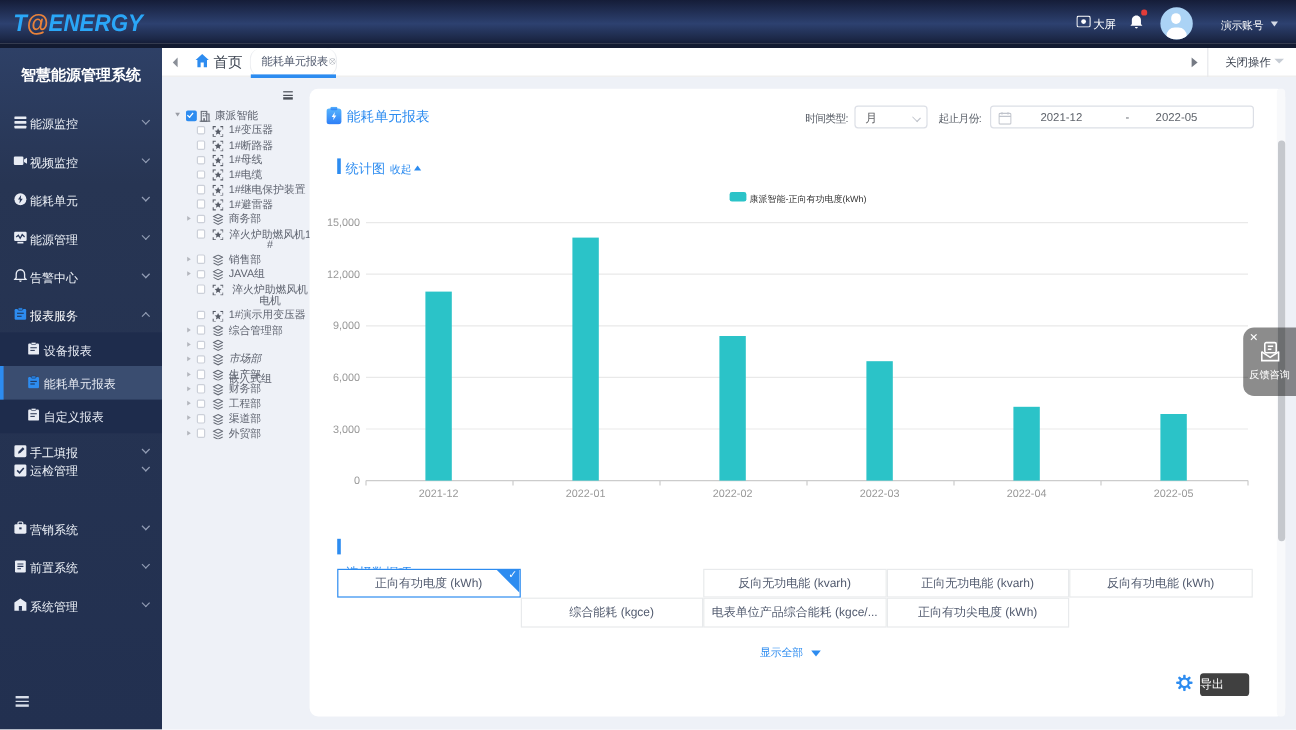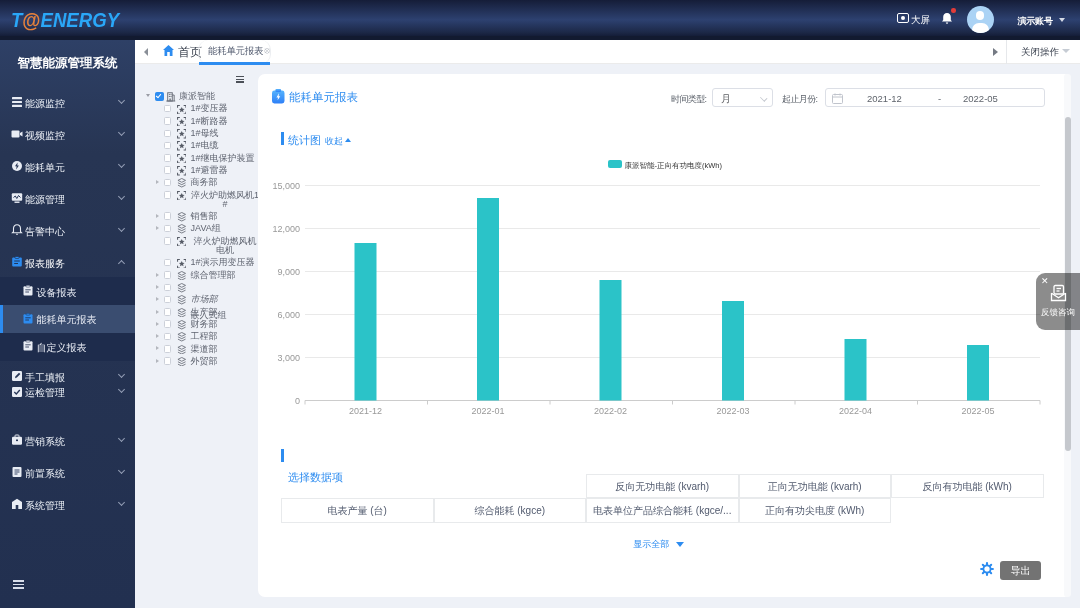--- a/index.html
+++ b/index.html
@@ -32,21 +32,21 @@
 .sub-item .mi-icon { position:absolute; left:23px; top:8px; width:10px; height:11px; }
 .sub-item .mi-text { position:absolute; left:36.5px; top:8.5px; }
 .sub-item.active { background:#3a4d70; }
 .sub-item.active:before { content:""; position:absolute; left:0; top:0; width:2.5px; height:100%; background:#2d8cf0; }
 .side-burger { position:absolute; left:13px; top:543px; width:11px; height:9px; }
 .side-burger div { height:1.6px; background:#d8deea; margin-bottom:2px; }
 
 
 .tabbar { position:absolute; left:135px; top:39.5px; width:945px; height:24px; background:#fff;
   border-bottom:1px solid #ebebeb; }
-.tab { position:absolute; left:63px; top:0; width:73px; height:24px; border-left:1px solid #eceef1;
+.tab { position:absolute; left:73px; top:0; width:73px; height:24px; border-left:1px solid #eceef1;
   border-right:1px solid #eceef1; font-size:9.5px; color:#515a6e; text-align:left; padding:5.5px 0 0 9px; white-space:nowrap; letter-spacing:-0.3px;border-radius:10px; }
 .tab .underline { position:absolute; left:0; bottom:-1px; width:100%; height:2.5px; background:#2d8cf0; }
 .tab-close { color:#b0b5bd; font-size:8.5px; position:relative; top:-1px; }
 
 
 .tree { position:absolute; left:135px; top:63px; width:123px; height:545px;text-align:center; }
 .tree-burger { position:absolute; left:101px; top:13px; width:8px; height:7px; }
 .tree-burger div { height:1.2px; background:#4a4f57; margin-bottom:1.5px; }
 .trow { position:absolute; font-size:9px; color:#5f6470; white-space:nowrap; line-height:9.5px; }
 .cb { position:absolute; width:7.5px; height:7.5px; background:#fff; border:1px solid #ccd0d9; border-radius:1.5px; }
@@ -71,22 +71,22 @@
 
 
 .dtable { position:absolute; left:23px; top:399.5px; width:762.5px; height:49.5px; }
 .dcell { position:absolute; width:152.5px; height:24.8px; border:0.5px solid #e8eaec; background:#fff;
   font-size:10px; color:#515a6e; text-align:center; line-height:24px; overflow:hidden; }
 .dcell.sel { border:1px solid #2d8cf0; z-index:2; }
 .corner { position:absolute; right:0; top:0; width:0; height:0; border-top:19px solid #2d8cf0; border-left:19px solid transparent; }
 .corner-check { position:absolute; right:1.5px; top:0px; color:#fff; font-size:9px; line-height:9px; }
 
 .showall { position:absolute; left:-6px; top:464px; width:813px; text-align:center; font-size:9px; color:#2d8cf0; }
-.export-btn { position:absolute; left:742px; top:486.5px; width:41px; height:19px; background:#737373;
-  border-radius:3px; color:#fff; font-size:10px; text-align:center; line-height:19px; }
+.export-btn { position:absolute; left:742px; top:486.5px; width:41px; height:19px; background:#404040;
+  border-radius:3px; color:#fff; font-size:10px; line-height:19px; }
 
 
 .sb-track { position:absolute; left:1064px; top:74px; width:7px; height:523px; background:#f8f9fb; border-radius:3px; }
 .sb-thumb { position:absolute; left:1064.5px; top:117px; width:6px; height:334px; background:#c5c8cd; border-radius:3px; }
 
 
 .feedback { position:absolute; left:1036px; top:273px; width:44px; height:57px; background:rgba(0,0,0,0.45);
   border-radius:9px 0 0 9px; color:#fff; }
 </style>
 </head>
@@ -104,21 +104,21 @@
 <div class="tr-item" style="left:911px;top:14px;font-size:9.5px;">大屏</div>
 <svg class="abs" style="left:941px;top:12px;" width="12" height="13" viewBox="0 0 12 13">
   <path d="M6 1 C3.5 1 2.2 3 2.2 5 L2.2 8 L1 9.5 L11 9.5 L9.8 8 L9.8 5 C9.8 3 8.5 1 6 1 Z" fill="#fff"></path>
   <path d="M4.8 10.5 a1.2 1.2 0 0 0 2.4 0 Z" fill="#fff"></path>
 </svg>
 <div class="abs" style="left:951px;top:8px;width:4.5px;height:4.5px;border-radius:50%;background:#e23c39;"></div>
 <div class="abs" style="left:966.5px;top:5.5px;width:27px;height:27px;border-radius:50%;background:#abd3f5;overflow:hidden;">
   <div class="abs" style="left:9.5px;top:5.5px;width:8px;height:9px;border-radius:4px;background:#fff;"></div>
   <div class="abs" style="left:5px;top:17px;width:17px;height:10px;border-radius:7px 7px 0 0;background:#fff;"></div>
 </div>
-<div class="tr-item" style="left:1017.5px;top:15px;font-size:9px;letter-spacing:-0.2px;font-weight:bold;">演示账号</div>
+<div class="tr-item" style="left:1017.5px;top:15px;font-size:9px;letter-spacing:-0.2px;">演示账号</div>
 <div class="abs" style="left:1059px;top:18px;width:0;height:0;border-left:3.5px solid transparent;border-right:3.5px solid transparent;border-top:4.5px solid #d5dbe6;"></div>
 
 <div class="sidebar">
   <div class="side-title">智慧能源管理系统</div>
   <div id="menu">
       <div class="menu-item" style="top:46.5px;">
         <span class="mi-icon">
           <svg width="12" height="12" viewBox="0 0 12 12">
             <g fill="#e8ecf4">
               <rect x="1" y="1" width="10" height="2.2" rx="0.5"></rect>
@@ -654,24 +654,24 @@
       <text x="475" y="240">2022-03</text>
       <text x="597.5" y="240">2022-04</text>
       <text x="720" y="240">2022-05</text>
     </g>
   </svg>
 
   <div class="sec-bar" style="left:23px;top:375px;"></div>
   <div class="sec-head" style="left:30px;top:376px;font-weight:normal;margin-top:20px;">选择数据项</div>
 
   <div class="dtable" id="dtable">
+      <div class="dcell sel" style="left:0px;top:0px;">正向有功电度 (kWh)<div class="corner"></div><div class="corner-check">✓</div></div>
       <div class="dcell" style="left:305px;top:0px;">反向无功电能 (kvarh)</div>
       <div class="dcell" style="left:457.5px;top:0px;">正向无功电能 (kvarh)</div>
       <div class="dcell" style="left:610px;top:0px;">反向有功电能 (kWh)</div>
-      <div class="dcell" style="left:0px;top:24.8px;">电表产量 (台)</div>
       <div class="dcell" style="left:152.5px;top:24.8px;">综合能耗 (kgce)</div>
       <div class="dcell" style="left:305px;top:24.8px;">电表单位产品综合能耗 (kgce/...</div>
       <div class="dcell" style="left:457.5px;top:24.8px;">正向有功尖电度 (kWh)</div>
     </div>
 
   <div class="showall">显示全部
     <span style="display:inline-block;width:0;height:0;border-left:4px solid transparent;border-right:4px solid transparent;border-top:5px solid #2d8cf0;margin-left:4px;"></span>
   </div>
 
   <svg class="abs" style="left:721.5px;top:488px;" width="14" height="14" viewBox="0 0 14 14">

